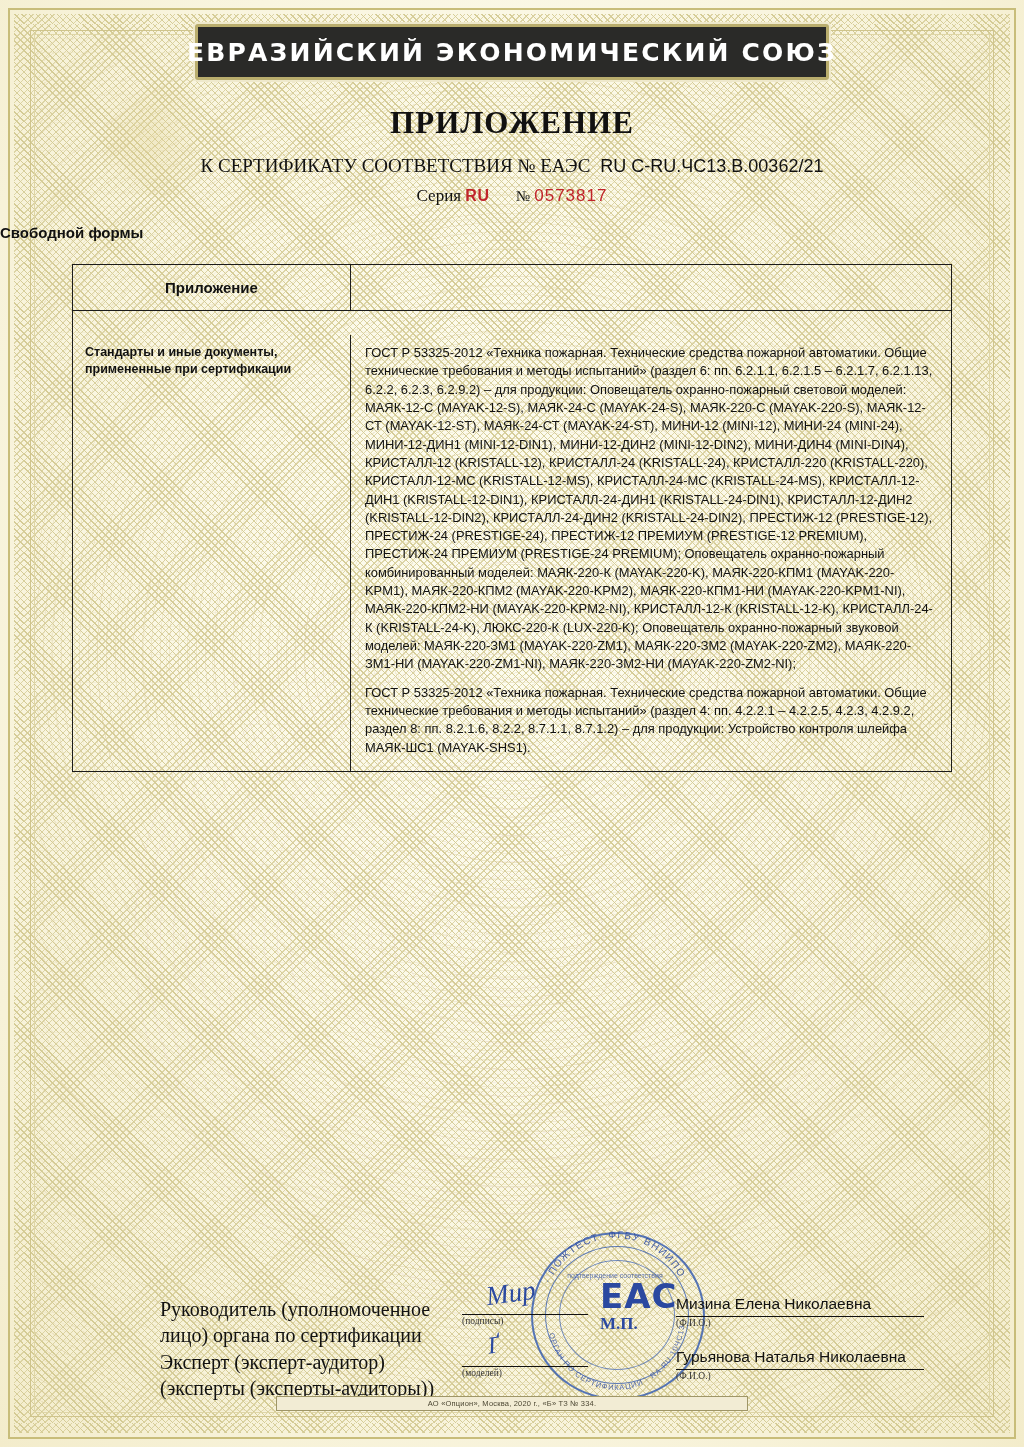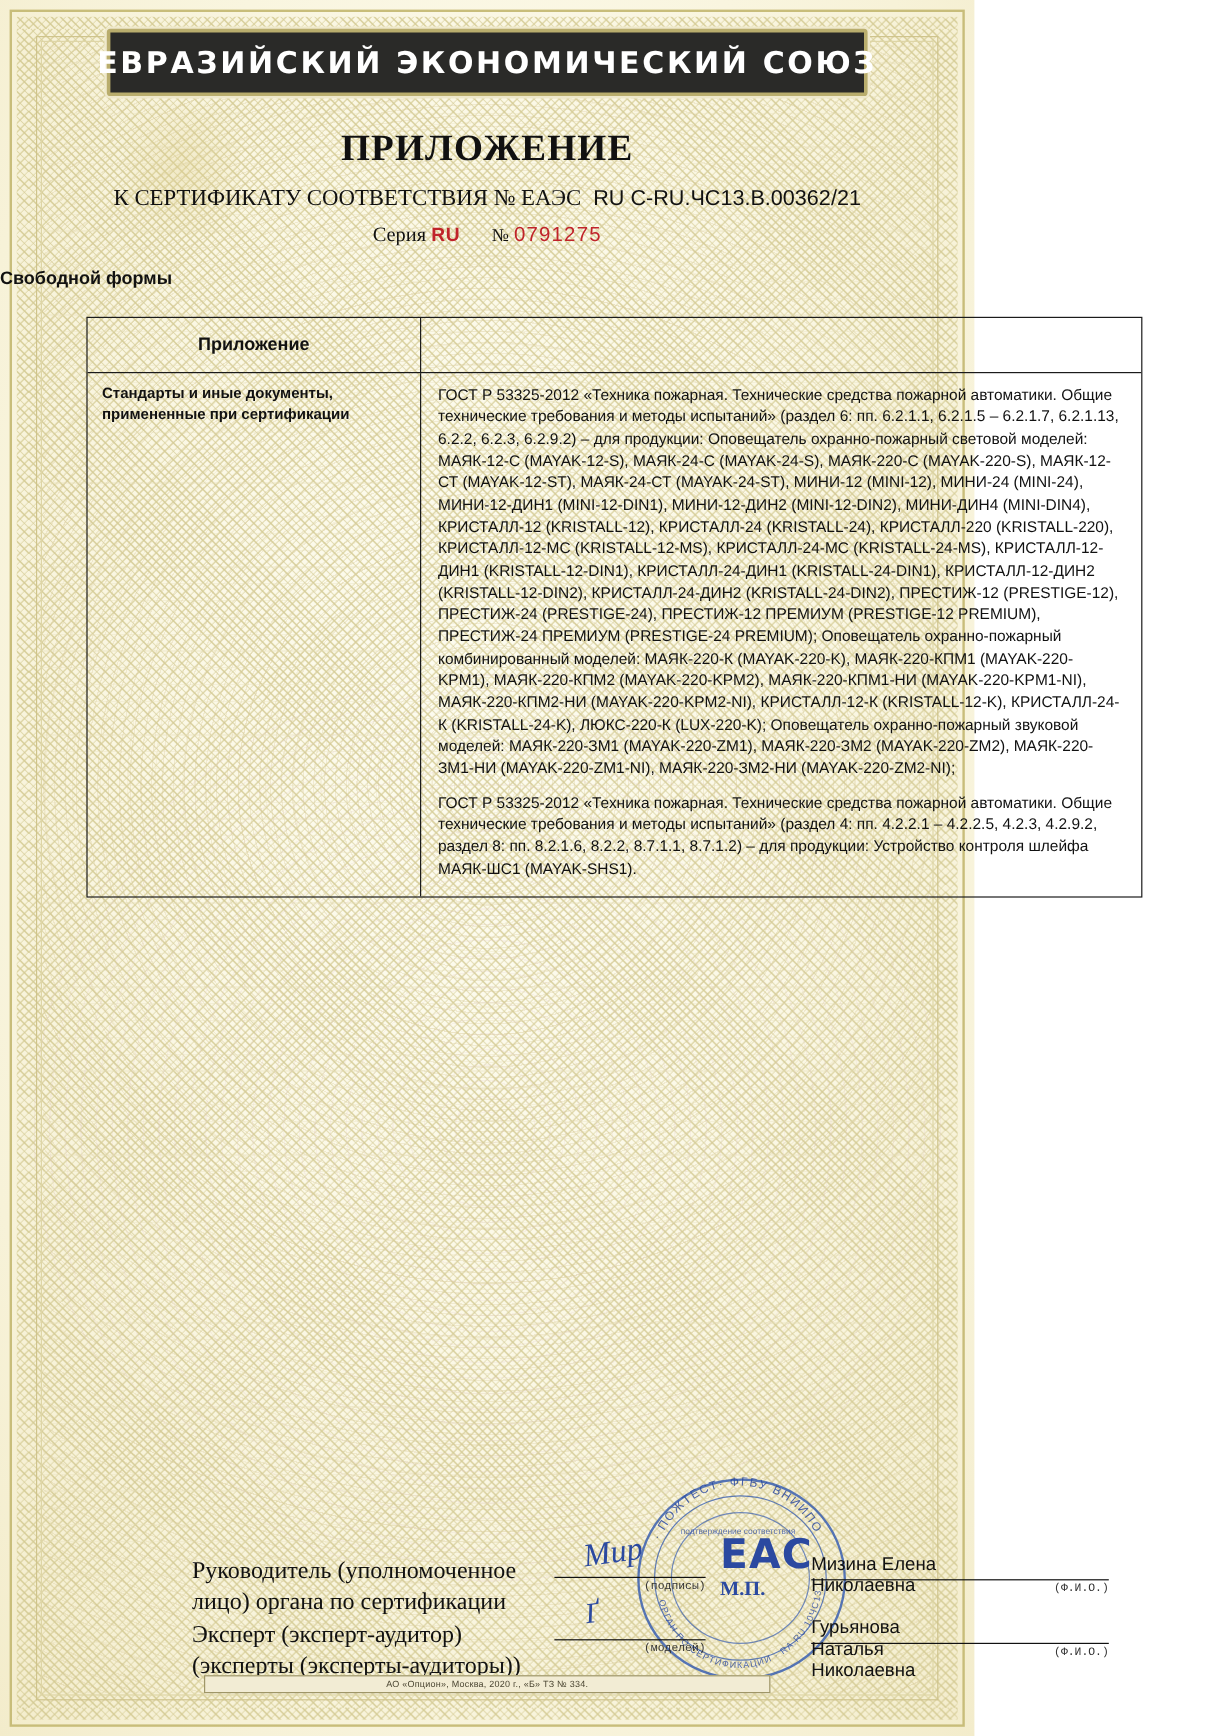--- a/index.html
+++ b/index.html
@@ -9,21 +9,21 @@
   body {
     width: 1024px;
     height: 1447px;
     background: #ffffff;
     font-family: "Liberation Sans", sans-serif;
     overflow: hidden;
   }
 
   #page {
     position: relative;
-    width: 812px;
+    width: 1024px;
     height: 1447px;
     background:
       radial-gradient(ellipse at 50% 42%, #fdfcf0 0%, #fbf8e6 45%, #f7f2d8 78%, #f3eccb 100%);
     box-sizing: border-box;
   }
 
   
   .border-outer {
     position: absolute;
     left: 8px; top: 8px; right: 8px; bottom: 8px;
@@ -193,21 +193,21 @@
     font-family: "Liberation Sans", sans-serif;
     font-weight: bold;
     font-size: 15px;
     color: #111;
     text-align: center;
     padding: 14px 6px;
   }
   .th.col1 { width: 278px; border-right: 1.5px solid #1b1b1b; box-sizing: border-box; }
   .th.col2 { flex: 1; }
 
-  .trow { display: flex; }
+  .trow { display: flex; margin-top: 24px; }
   .td.col1 {
     width: 278px;
     border-right: 1.5px solid #1b1b1b;
     box-sizing: border-box;
     padding: 9px 10px 0 12px;
     font-family: "Liberation Sans", sans-serif;
     font-weight: bold;
     font-size: 12.5px;
     line-height: 1.35;
     color: #111;
@@ -285,24 +285,24 @@
     font-size: 20px;
     line-height: 1.3;
     font-family: Liberation Serif, serif;
   }
   .sig-line {
     position: absolute;
     border-bottom: 1px solid #111;
   }
   .sig-caption {
     position: absolute;
-    font-family: Liberation Mono, monospace;
+    font-family: Liberation Serif, serif;
     font-size: 9.5px;
     color: #333;
-    text-align: right;
+    text-align: left;
   }
   .sig-name {
     position: absolute;
     font-family: "Liberation Sans", sans-serif;
     font-size: 15.5px;
     color: #111;
   }
   .handwriting {
     position: absolute;
     font-family: "Liberation Serif", serif;
@@ -360,21 +360,21 @@
   <div class="doc-title">ПРИЛОЖЕНИЕ</div>
 
   <div class="subtitle-row">
     <span>К СЕРТИФИКАТУ СООТВЕТСТВИЯ № ЕАЭС</span><span class="num">RU C-RU.ЧС13.В.00362/21</span>
   </div>
 
   <div class="series-row">
     <span>Серия</span>
     <span class="red">RU</span>
     <span class="nsym">№</span>
-    <span class="serial">0791275</span>
+    <span class="serial">0573817</span>
   </div>
 
   <div class="free-form">Свободной формы</div>
 
   <div class="table">
     <div class="thead">
       <div class="th col1">Приложение</div>
     </div>
     <div class="trow">
       <div class="td col1">Стандарты и иные документы, примененные при сертификации</div>

